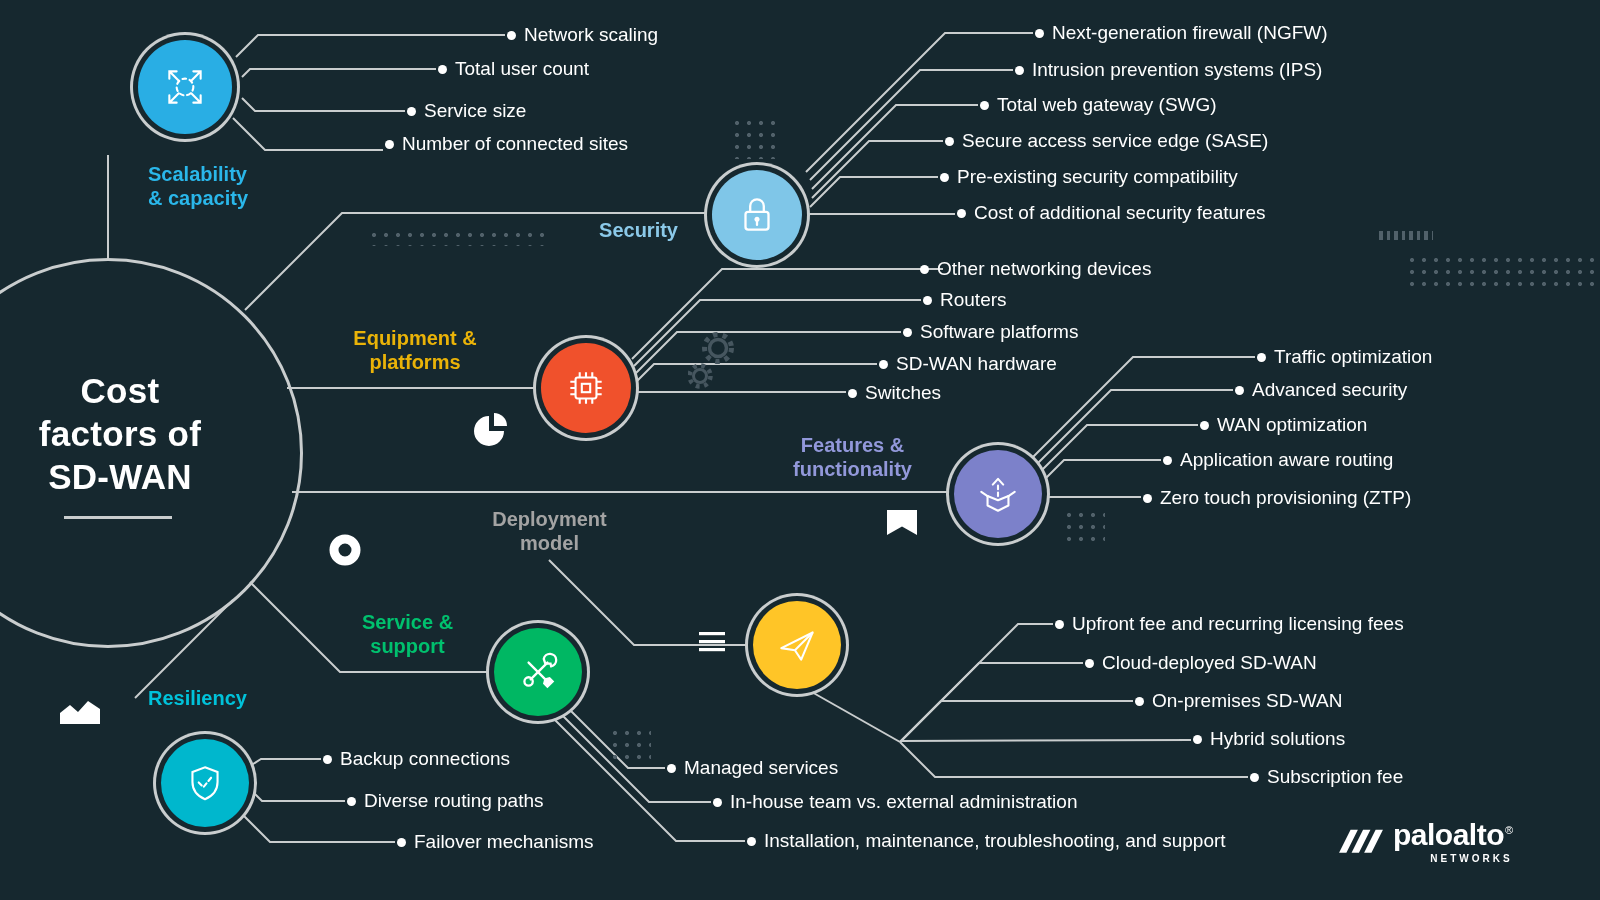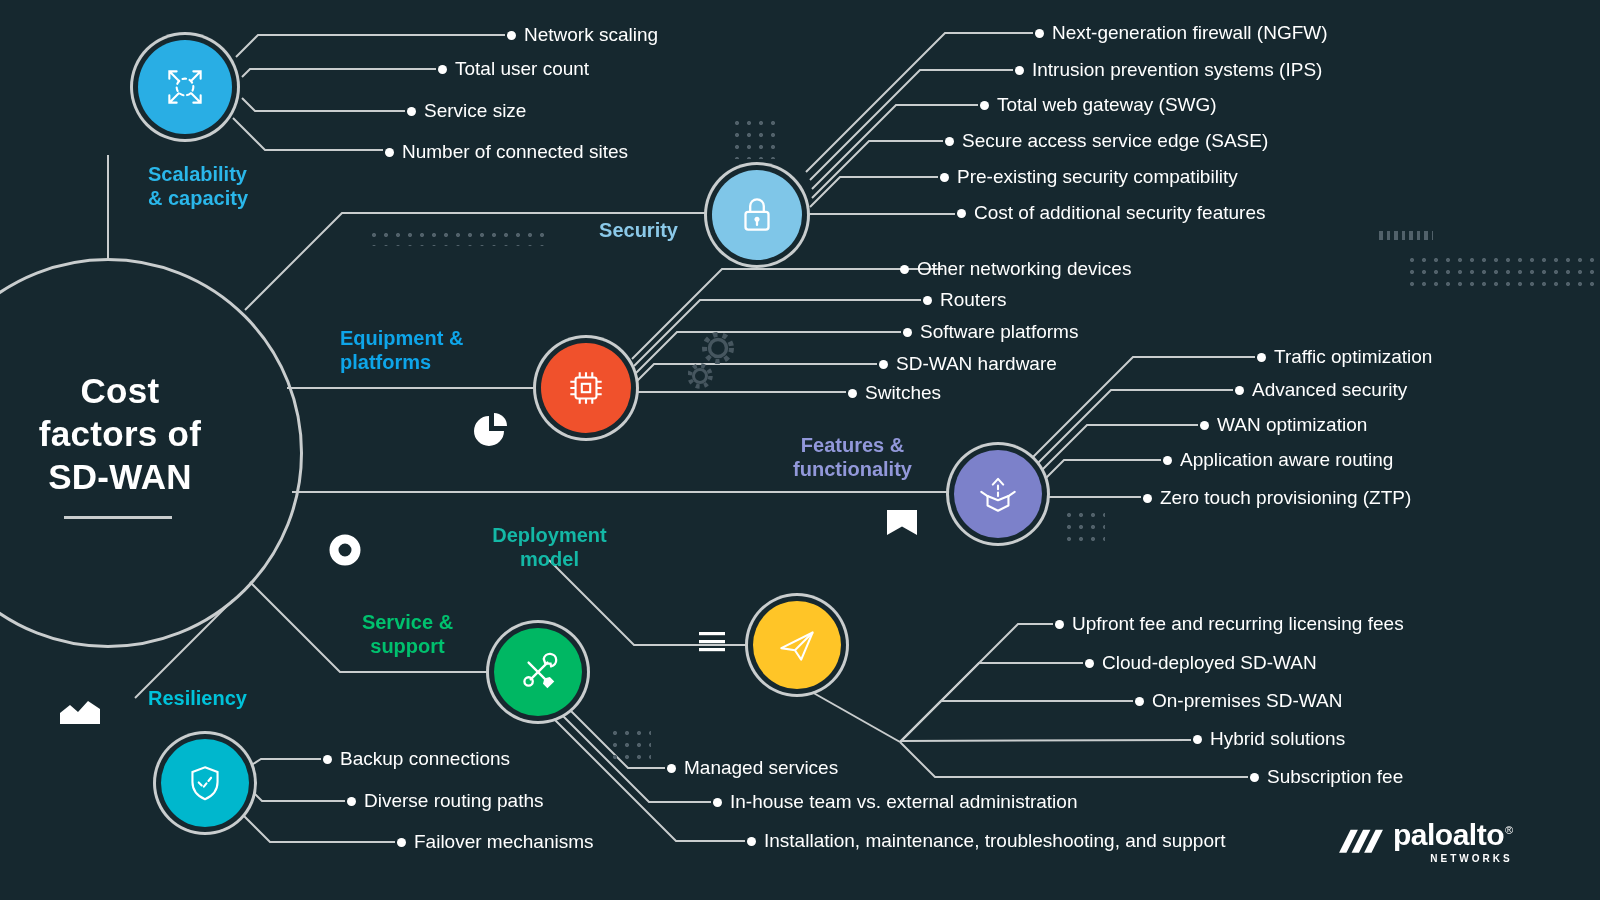--- a/index.html
+++ b/index.html
@@ -181,43 +181,43 @@
       <g fill="none" stroke="#fff" stroke-width="2">
         <path d="M22,7 L34,11.5 V21 C34,29.5 29,34.5 22,37.5 C15,34.5 10,29.5 10,21 V11.5 Z"></path>
         <path d="M16,21.5 L20.5,26 L29,15.5" stroke-dasharray="4 3" stroke-linecap="round"></path>
       </g>
     </svg>
   </div>
 
   <div class="cat-label" style="left: 140px; top: 163px; color: rgb(42, 183, 234); margin-left: 8px;">Scalability
 &amp; capacity</div>
   <div class="cat-label" style="left: 545px; top: 219px; width: 133px; text-align: right; color: rgb(139, 201, 233);">Security</div>
-  <div class="cat-label" style="left: 340px; top: 327px; width: 150px; color: #0ea5e9;">Equipment &amp;
+  <div class="cat-label" style="left: 340px; top: 327px; width: 150px; text-align: center; color: #eab308;">Equipment &amp;
 platforms</div>
   <div class="cat-label" style="left: 780px; top: 434px; width: 145px; text-align: center; color: rgb(146, 152, 218);">Features &amp;
 functionality</div>
-  <div class="cat-label" style="left: 482px; top: 524px; width: 135px; text-align: center; color: #14b8a6;">Deployment
+  <div class="cat-label" style="left: 482px; top: 508px; width: 135px; text-align: center; color: #a3a3a3;">Deployment
 model</div>
   <div class="cat-label" style="left: 350px; top: 611px; width: 115px; text-align: center; color: rgb(0, 193, 110);">Service &amp;
 support</div>
   <div class="cat-label" style="left: 148px; top: 687px; color: rgb(0, 194, 218); text-align: right;">Resiliency</div>
 
   <div class="leaf" style="left:507px;top:24px">
       <span class="dot"></span>
       <span>Network scaling</span>
     </div>
   <div class="leaf" style="left:438px;top:58px">
       <span class="dot"></span>
       <span>Total user count</span>
     </div>
   <div class="leaf" style="left:407px;top:100px">
       <span class="dot"></span>
       <span>Service size</span>
     </div>
-  <div class="leaf" style="left:385px;top:141px">
+  <div class="leaf" style="left:385px;top:133px">
       <span class="dot"></span>
       <span>Number of connected sites</span>
     </div>
 
   <div class="leaf" style="left:1015px;top:59px">
       <span class="dot"></span>
       <span>Intrusion prevention systems (IPS)</span>
     </div>
   <div class="leaf" style="left:1035px;top:22px">
       <span class="dot"></span>
@@ -233,21 +233,21 @@
     </div>
   <div class="leaf" style="left:940px;top:166px">
       <span class="dot"></span>
       <span>Pre-existing security compatibility</span>
     </div>
   <div class="leaf" style="left:957px;top:202px">
       <span class="dot"></span>
       <span>Cost of additional security features</span>
     </div>
 
-  <div class="leaf" style="left:900px;top:258px">
+  <div class="leaf" style="left:920px;top:258px">
       <span class="dot"></span>
       <span>Other networking devices</span>
     </div>
   <div class="leaf" style="left:923px;top:289px">
       <span class="dot"></span>
       <span>Routers</span>
     </div>
   <div class="leaf" style="left:903px;top:321px">
       <span class="dot"></span>
       <span>Software platforms</span>

